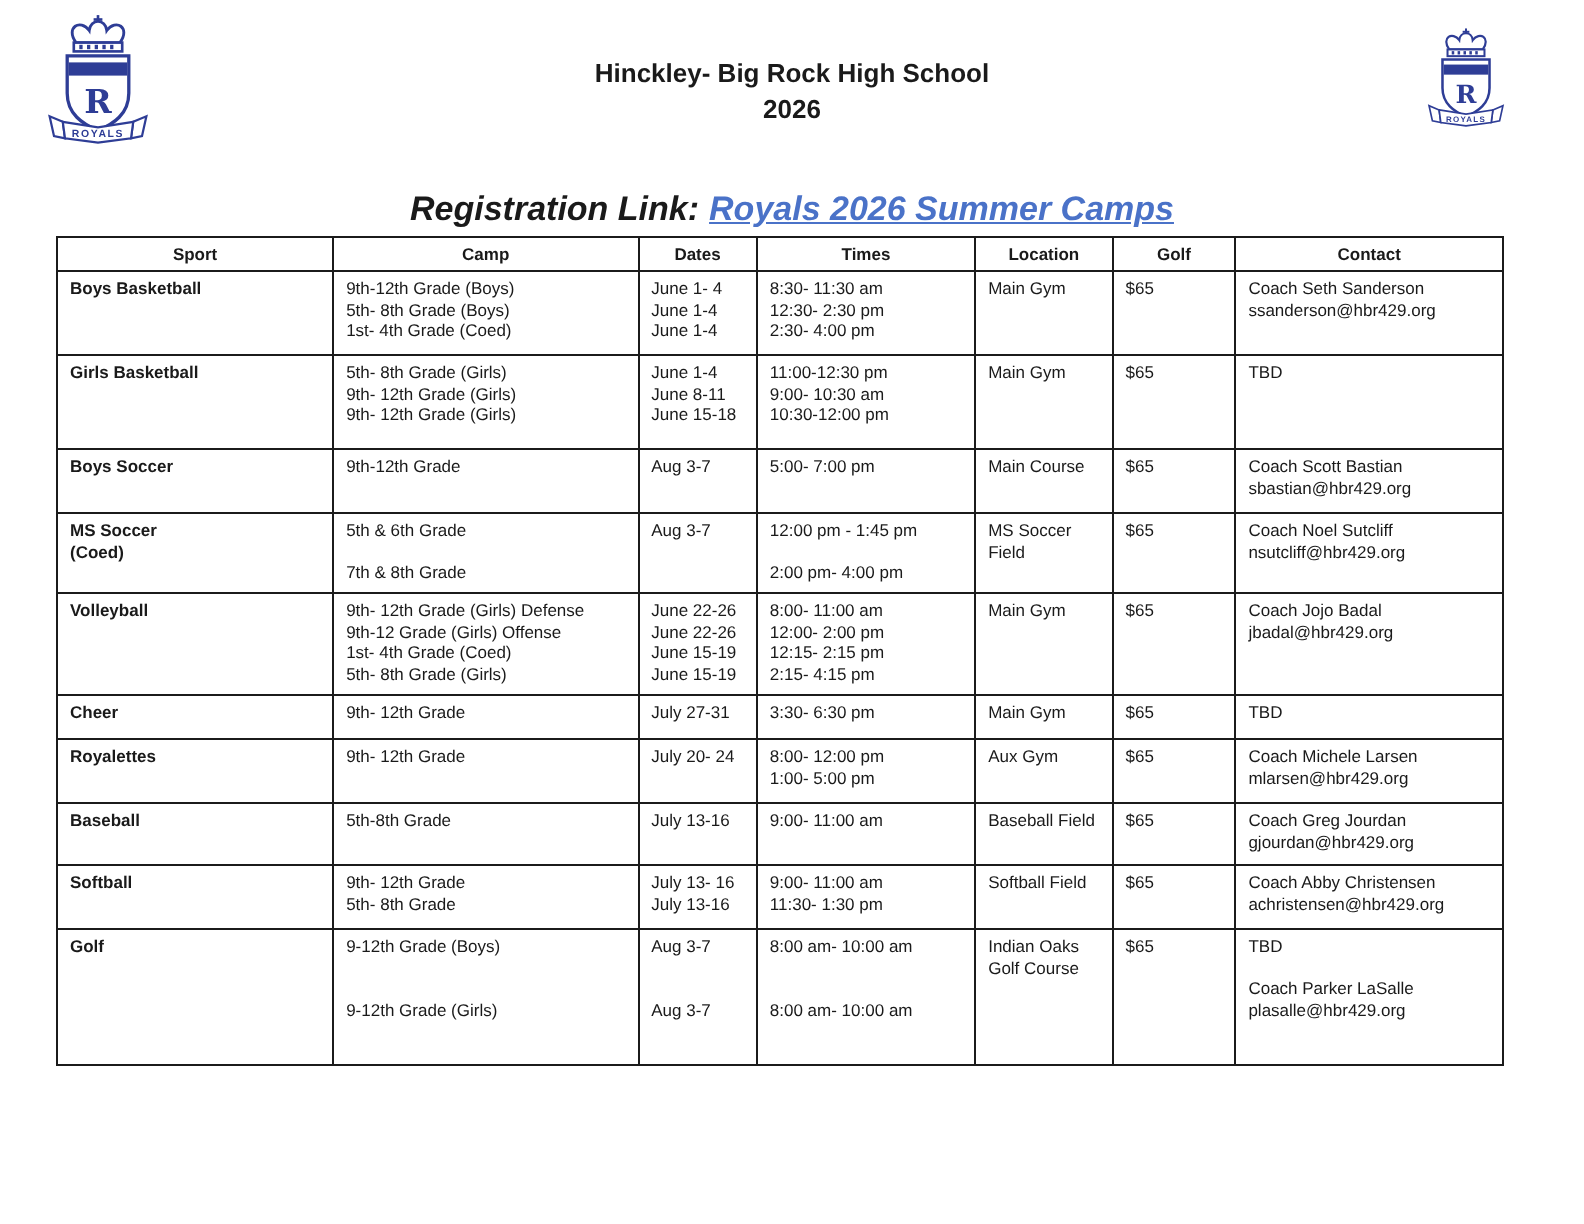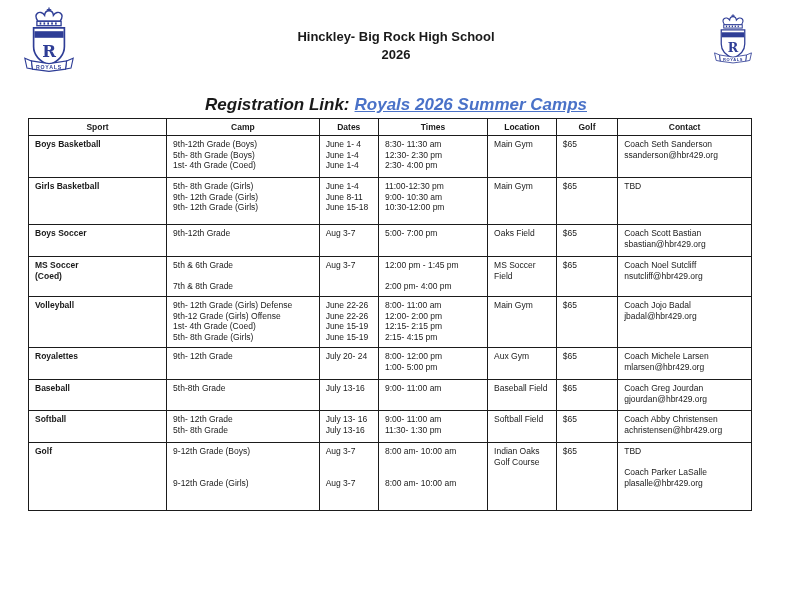--- a/index.html
+++ b/index.html
@@ -200,21 +200,21 @@
           <td>
             <div class="line">9th-12th Grade</div>
           </td>
           <td>
             <div class="line">Aug 3-7</div>
           </td>
           <td>
             <div class="line">5:00- 7:00 pm</div>
           </td>
           <td>
-            <div class="line">Oaks Field</div>
+            <div class="line">Main Course</div>
           </td>
           <td>
             <div class="line">$65</div>
           </td>
           <td>
             <div class="line">Coach Scott Bastian</div>
             <div class="line">sbastian@hbr429.org</div>
           </td>
         </tr>
         <tr style="height: 40px;">
@@ -273,20 +273,43 @@
             <div class="line">Main Gym</div>
           </td>
           <td>
             <div class="line">$65</div>
           </td>
           <td>
             <div class="line">Coach Jojo Badal</div>
             <div class="line">jbadal@hbr429.org</div>
           </td>
         </tr>
+        <tr style="height: 22px;">
+          <td class="sport-cell">
+            <div class="line">Cheer</div>
+          </td>
+          <td>
+            <div class="line">9th- 12th Grade</div>
+          </td>
+          <td>
+            <div class="line">July 27-31</div>
+          </td>
+          <td>
+            <div class="line">3:30- 6:30 pm</div>
+          </td>
+          <td>
+            <div class="line">Main Gym</div>
+          </td>
+          <td>
+            <div class="line">$65</div>
+          </td>
+          <td>
+            <div class="line">TBD</div>
+          </td>
+        </tr>
         <tr style="height: 32px;">
           <td class="sport-cell">
             <div class="line">Royalettes</div>
           </td>
           <td>
             <div class="line">9th- 12th Grade</div>
           </td>
           <td>
             <div class="line">July 20- 24</div>
           </td>

